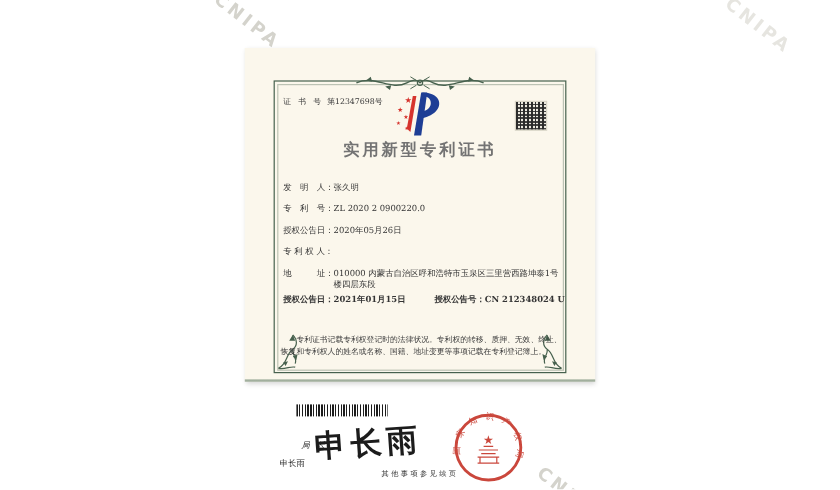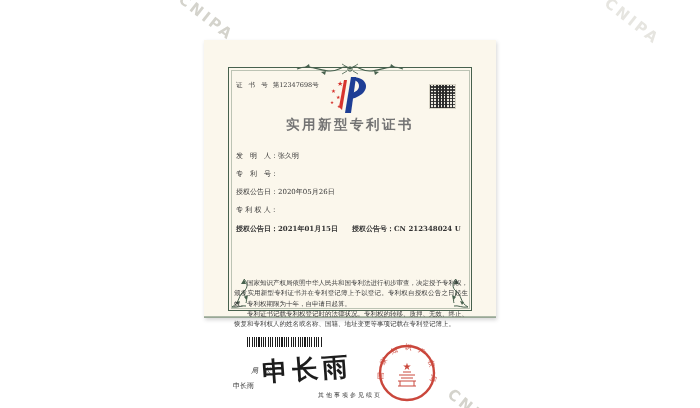--- a/index.html
+++ b/index.html
@@ -28,21 +28,21 @@
       outline:1px solid #d8d4c6;}
   .logo{position:absolute;left:124px;top:33px;width:46px;height:44px;}
   .title{position:absolute;left:0;right:0;top:76px;text-align:center;font-size:13.5px;
          font-weight:bold;color:#737373;letter-spacing:2.5px;}
   .fields{position:absolute;left:32px;top:112px;width:230px;font-size:7px;color:#333;}
   .field{display:flex;line-height:9px;margin-bottom:9px;}
   .field .lbl{flex:none;white-space:pre;}
   .field .val{flex:1;}
   .field.addr{margin-bottom:3px;}
   .grant{position:relative;line-height:9px;height:9px;font-weight:bold;}
-  .grant .right{position:absolute;left:116px;top:0;white-space:nowrap;}
+  .grant .right{position:absolute;left:126px;top:0;white-space:nowrap;}
   .legal{position:absolute;left:30px;top:238px;width:234px;font-size:6.5px;line-height:1.58;
          color:#3c3c3c;text-align:justify;}
   .legal p{margin:0;text-indent:2em;}
   .barcode{position:absolute;left:43px;top:297px;width:76px;height:10px;
            background:repeating-linear-gradient(90deg,#1d1d1d 0 1px,transparent 1px 2.2px,
                       #1d1d1d 2.2px 3.4px,transparent 3.4px 4.6px);}
   .director-label{position:absolute;left:47px;top:326px;font-size:7px;color:#2d2d2d;letter-spacing:2px;font-style:italic;}
   .director-name{position:absolute;left:29px;top:341px;font-size:7px;color:#2d2d2d;}
   .signature{position:absolute;left:58px;top:312px;font-size:26px;font-weight:bold;color:#1c1c1c;
              letter-spacing:4px;transform:rotate(-4deg);white-space:nowrap;}
@@ -100,36 +100,40 @@
 
     <div class="title">实用新型专利证书</div>
 
     <div class="fields">
       <div class="field">
         <span class="lbl">发　明　人：</span>
         <span class="val">张久明</span>
       </div>
       <div class="field">
         <span class="lbl">专　利　号：</span>
+        <span class="val">ZL 2020 2 0900220.0</span>
       </div>
       <div class="field">
         <span class="lbl">授权公告日：</span>
         <span class="val">2020年05月26日</span>
       </div>
       <div class="field">
         <span class="lbl">专 利 权 人：</span>
       </div>
+      <div class="field addr">
+        <span class="lbl">地　　　址：</span>
+        <span class="val">010000 内蒙古自治区呼和浩特市玉泉区三里营西路坤泰1号楼四层东段</span>
+      </div>
       <div class="grant">
         <span>授权公告日：</span><span>2021年01月15日</span>
         <span class="right"><span>授权公告号：</span><span>CN 212348024 U</span></span>
       </div>
     </div>
 
     <div class="legal">
-      <p>国家知识产权局依照中华人民共和国专利法进行初步审查，决定授予专利权，颁发实用新型专利证书并在专利登记簿上予以登记。专利权自授权公告之日起生效。专利权期限为十年，自申请日起算。</p>
       <p>专利证书记载专利权登记时的法律状况。专利权的转移、质押、无效、终止、恢复和专利权人的姓名或名称、国籍、地址变更等事项记载在专利登记簿上。</p>
     </div>
 
     <div class="barcode"></div>
 
     <div class="director-label">局 长</div>
     <div class="director-name">申长雨</div>
     <div class="signature">申长雨</div>
 
     <svg class="seal" viewBox="0 0 62 62">

